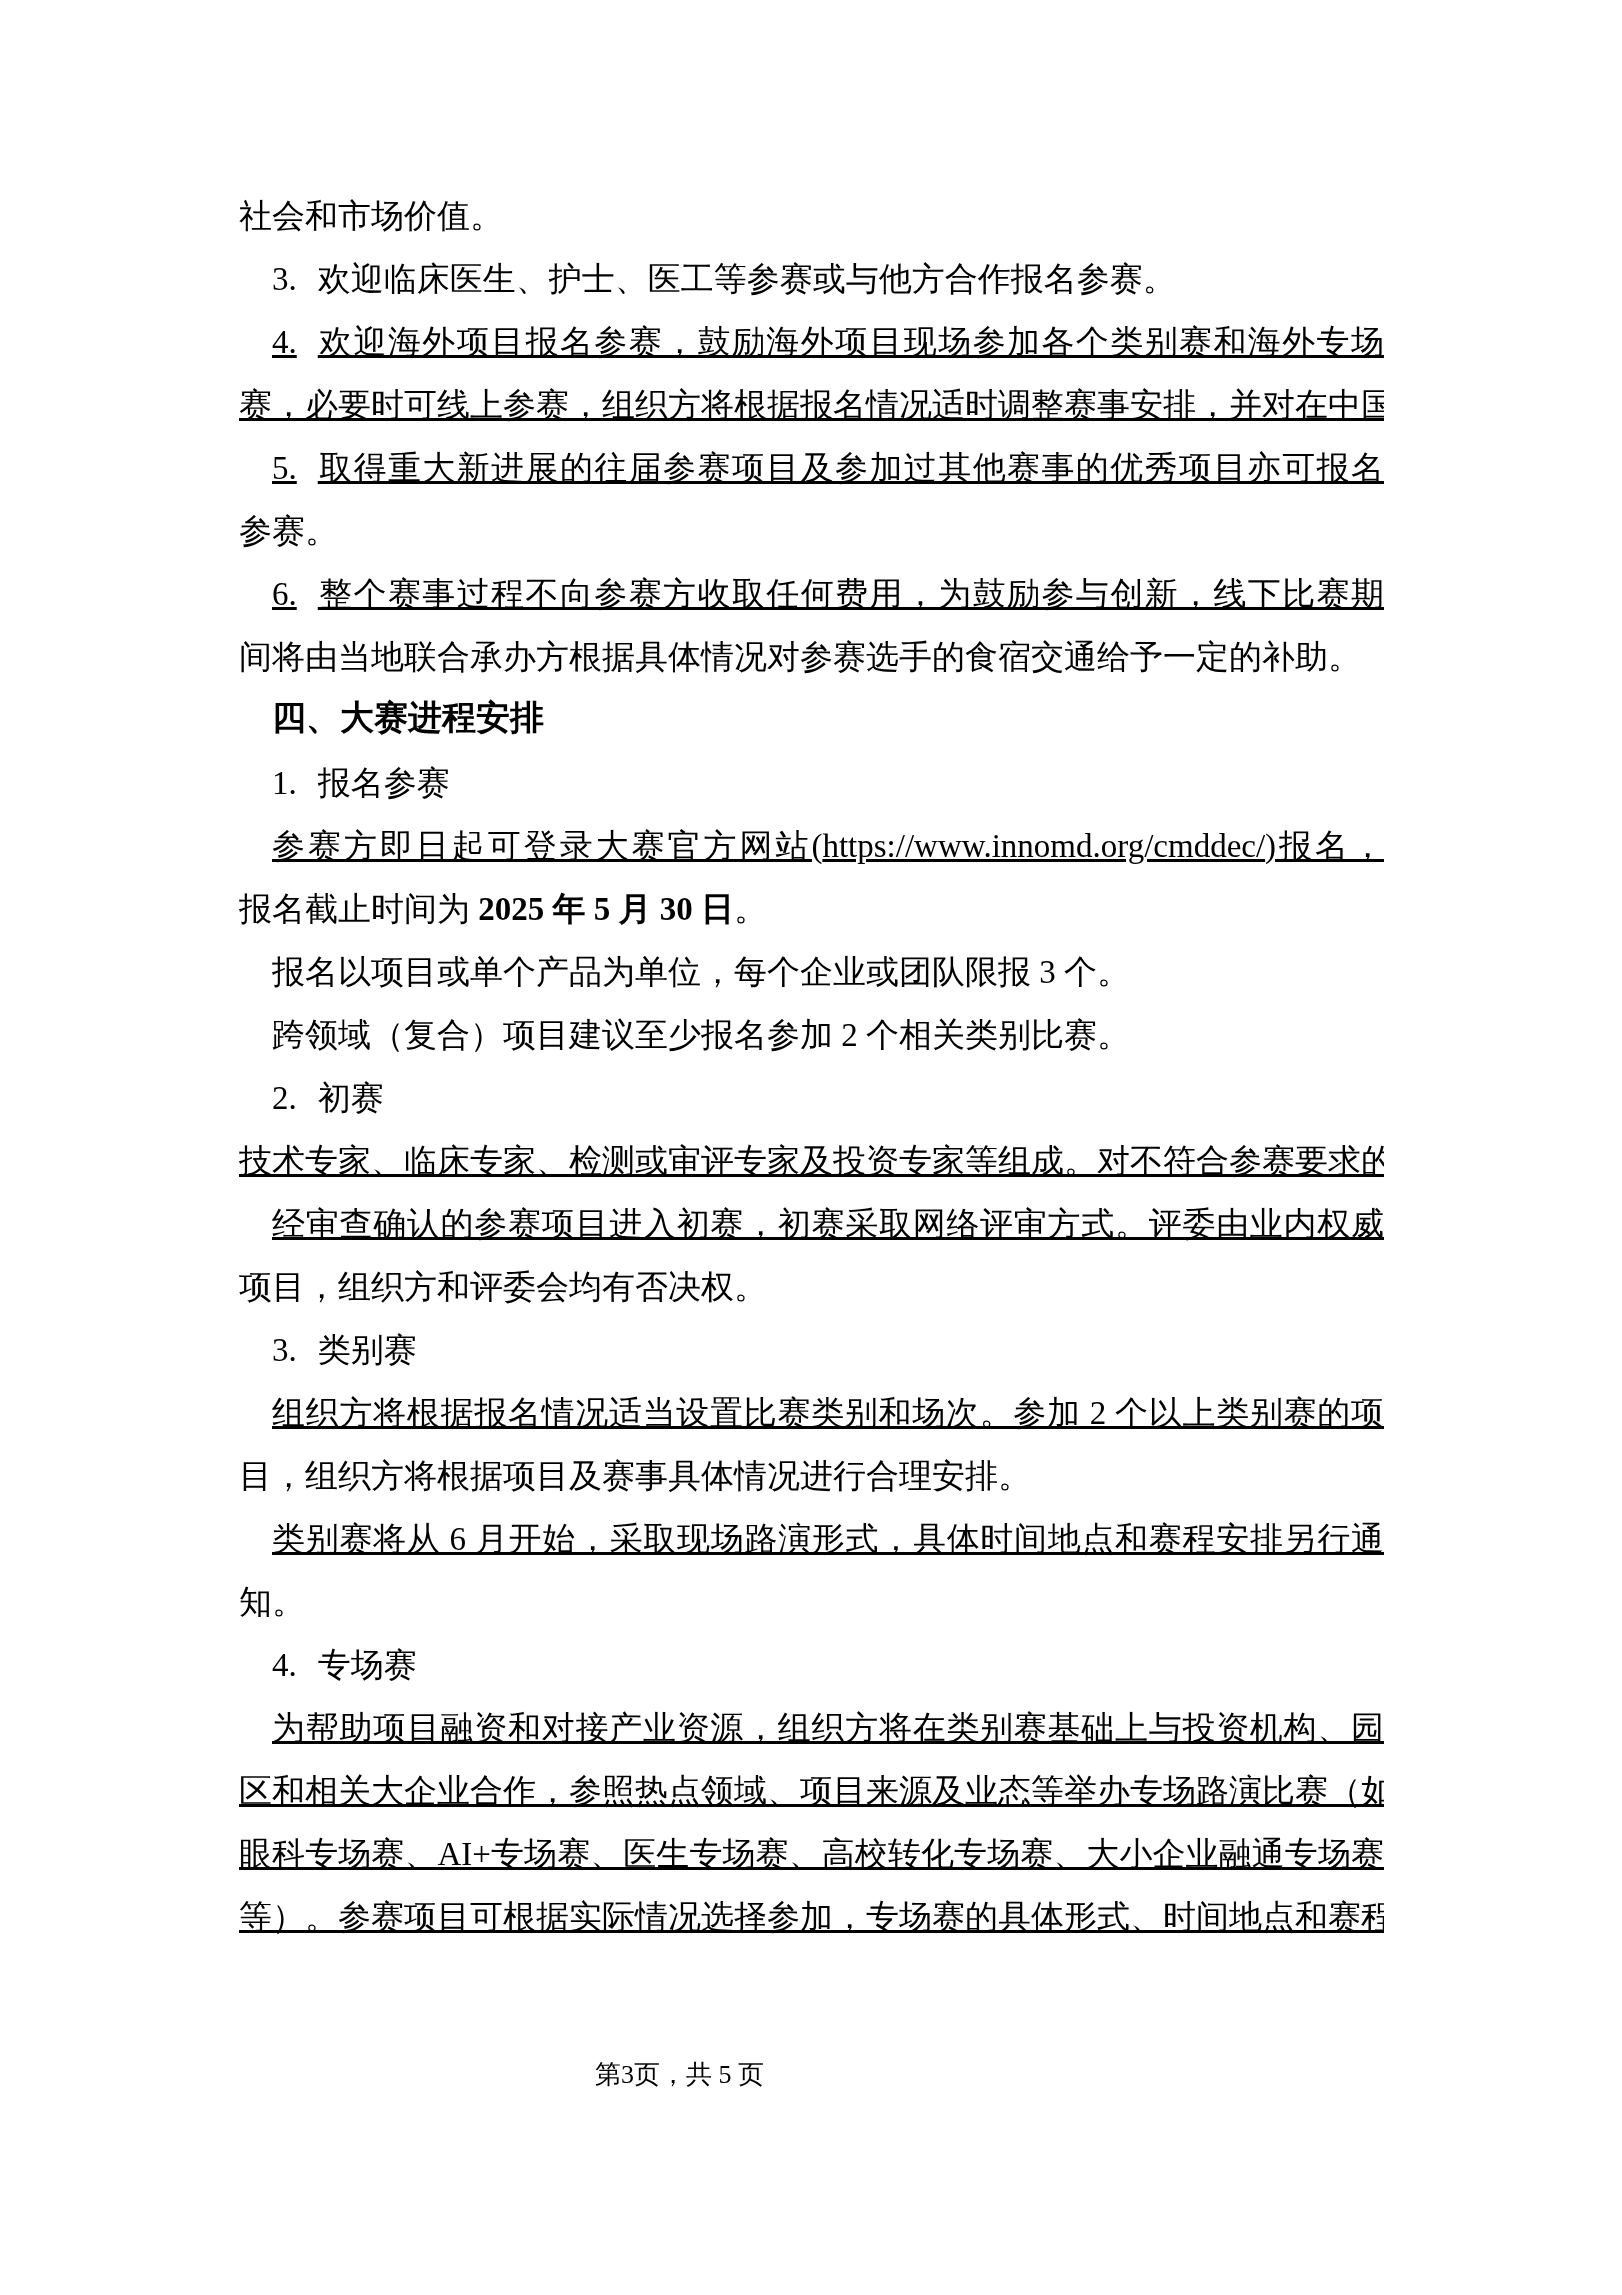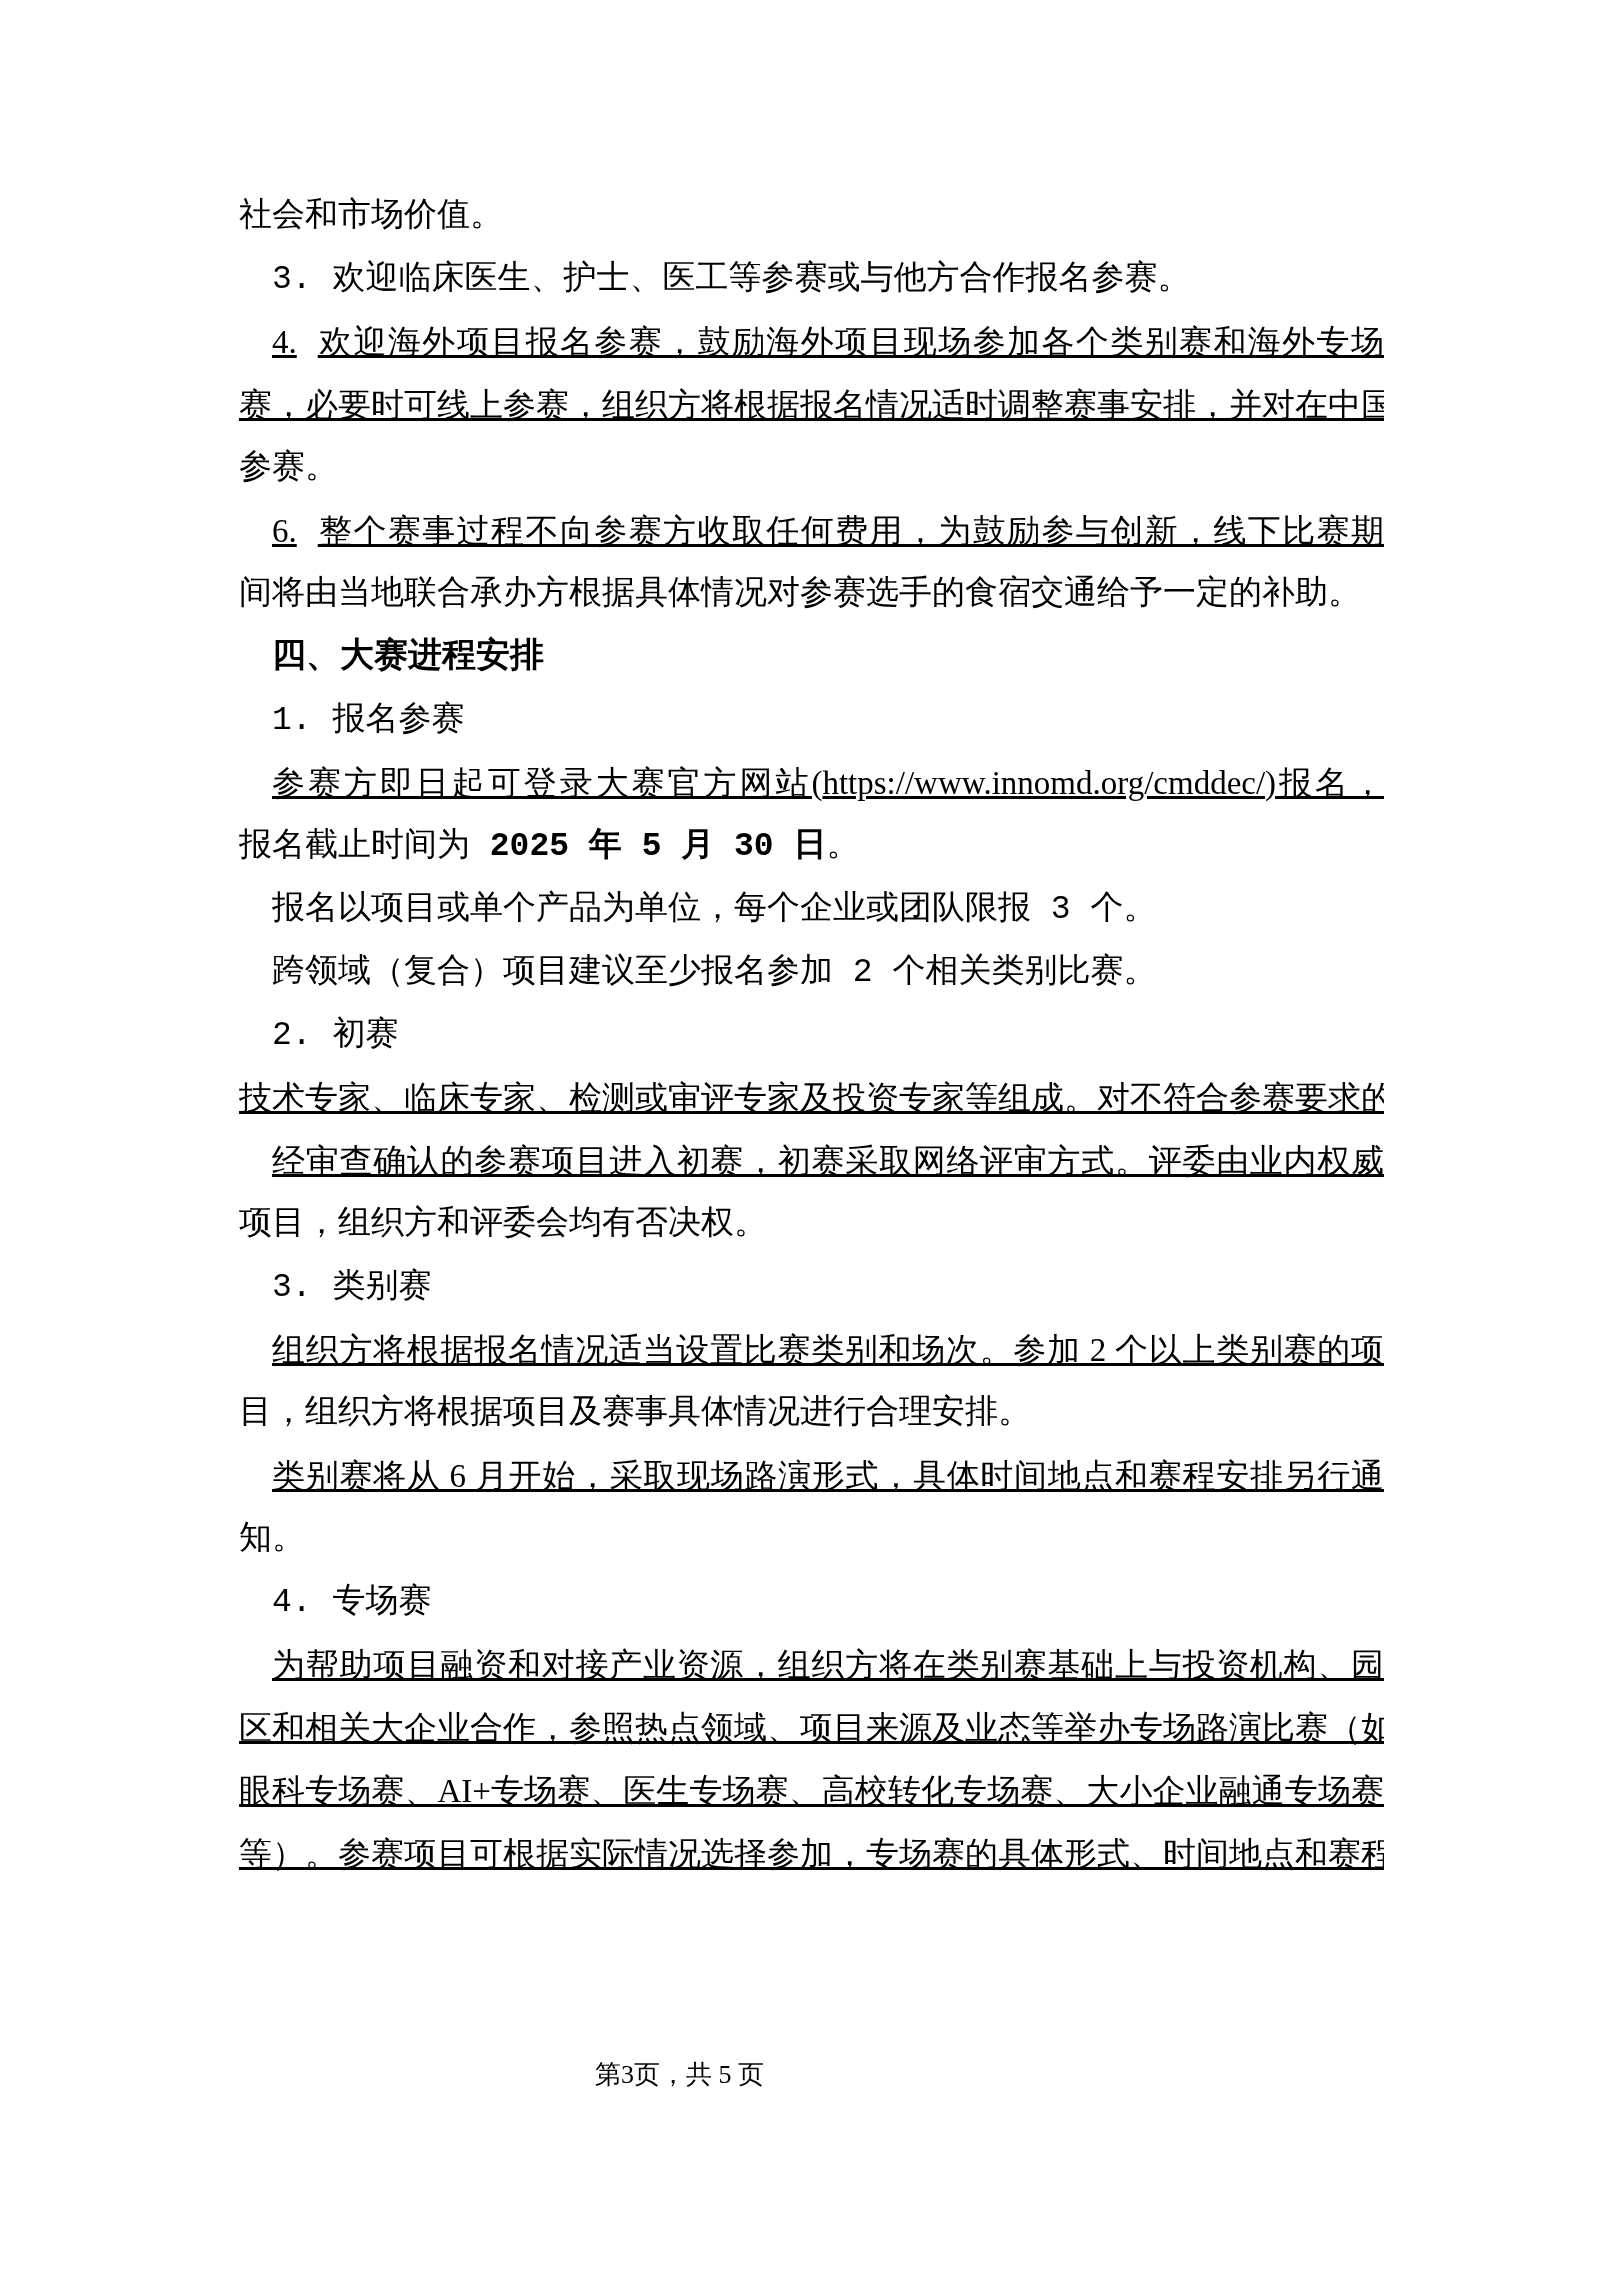--- a/index.html
+++ b/index.html
@@ -19,21 +19,21 @@
   .line {
     height: 63px;
     line-height: 63px;
     font-size: 33px;
     white-space: nowrap;
     overflow: hidden;
     text-align: justify;
     letter-spacing: 0;
   }
   .fill { text-align-last: justify; text-decoration: underline; }
-  .last { text-align-last: left; font-family: Liberation Mono, monospace; }
+  .last { text-align-last: left; }
   .indent { text-indent: 33px; }
   .num { margin-right: 21px; }
   .heading {
     font-family: Liberation Mono, monospace;
     font-weight: 700;
     font-size: 34px;
   }
   .b { font-weight: 700; }
   .footer {
     position: absolute;
@@ -51,20 +51,21 @@
 <div class="page">
   <main class="content">
 
     <div class="line last"><span>社会和市场价值。</span></div>
 
     <div class="line last indent"><span class="num">3.</span><span>欢迎临床医生、护士、医工等参赛或与他方合作报名参赛。</span></div>
 
     <div class="line fill indent"><span class="num">4.</span><span>欢迎海外项目报名参赛，鼓励海外项目现场参加各个类别赛和海外专场</span></div>
     <div class="line fill"><span>赛，必要时可线上参赛，组织方将根据报名情况适时调整赛事安排，并对在中国</span></div>
 
+    <div class="line fill indent"><span class="num">5.</span><span>取得重大新进展的往届参赛项目及参加过其他赛事的优秀项目亦可报名</span></div>
     <div class="line last"><span>参赛。</span></div>
 
     <div class="line fill indent"><span class="num">6.</span><span>整个赛事过程不向参赛方收取任何费用，为鼓励参与创新，线下比赛期</span></div>
     <div class="line last"><span>间将由当地联合承办方根据具体情况对参赛选手的食宿交通给予一定的补助。</span></div>
 
     <div class="line last indent heading"><span>四、大赛进程安排</span></div>
 
     <div class="line last indent"><span class="num">1.</span><span>报名参赛</span></div>
 
     <div class="line fill indent"><span>参赛方即日起可登录大赛官方网站(</span><span>https://www.innomd.org/cmddec/</span><span>)报名，</span></div>

